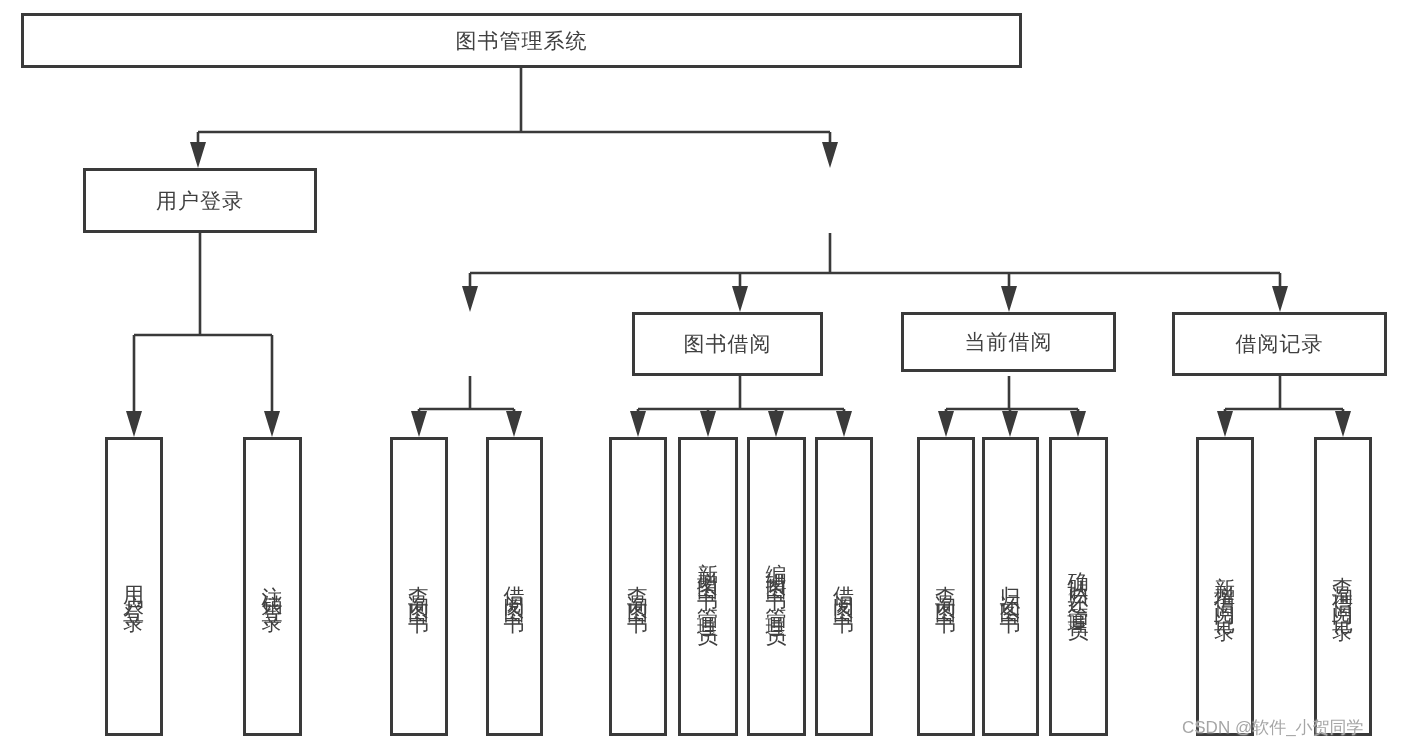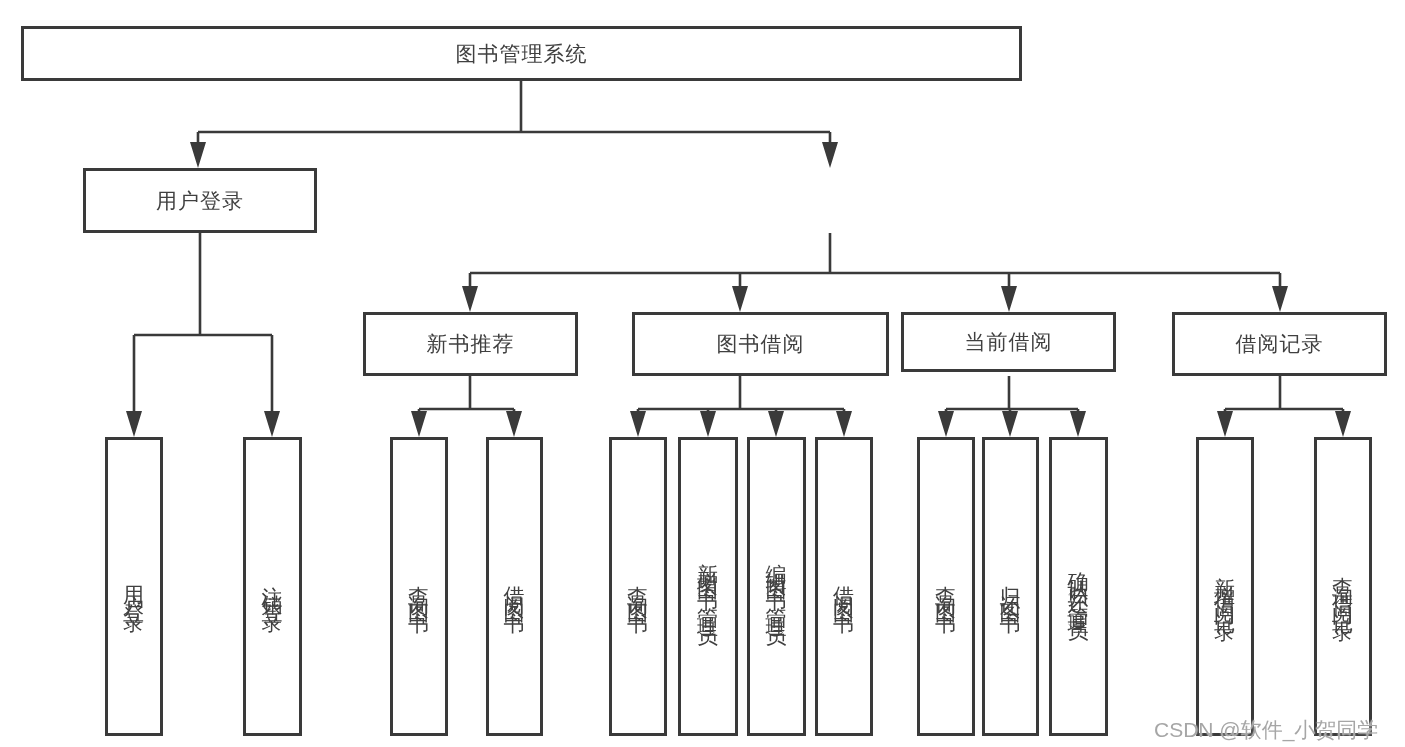--- a/index.html
+++ b/index.html
@@ -35,50 +35,47 @@
   }
   .box.v span{
     writing-mode:vertical-lr;
     text-orientation:mixed;
     font-size:21px;
     letter-spacing:9px;
     line-height:1;
   }
   #watermark{
     position:absolute;
-    left:1154px;top:716px;
-    font-size:21px;
+    left:1182px;top:716px;
+    font-size:17px;
     color:var(--wm);
     white-space:nowrap;
     text-shadow:0 0 2px #fff;
     z-index:5;
   }
 </style>
 </head>
 <body>
 
 <div id="canvas">
 
   <svg id="connectors" xmlns="http://www.w3.org/2000/svg" viewBox="0 0 1405 747">
       <path d="M521,68V132M198,132H830M198,132V146M830,132V146M200,233V335M134,335H272M134,335V415M272,335V415M830,233V273M470,273H1280M470,273V290M740,273V290M1009,273V290M1280,273V290M470,376V409M419,409H514M419,409V415M514,409V415M740,376V409M638,409H844M638,409V415M708,409V415M776,409V415M844,409V415M1009,376V409M946,409H1078M946,409V415M1010,409V415M1078,409V415M1280,376V409M1225,409H1343M1225,409V415M1343,409V415" fill="none" stroke="#3a3a3a" stroke-width="2.6"></path>
       <path d="M190,142L206,142L198,168ZM822,142L838,142L830,168ZM126,411L142,411L134,437ZM264,411L280,411L272,437ZM462,286L478,286L470,312ZM732,286L748,286L740,312ZM1001,286L1017,286L1009,312ZM1272,286L1288,286L1280,312ZM411,411L427,411L419,437ZM506,411L522,411L514,437ZM630,411L646,411L638,437ZM700,411L716,411L708,437ZM768,411L784,411L776,437ZM836,411L852,411L844,437ZM938,411L954,411L946,437ZM1002,411L1018,411L1010,437ZM1070,411L1086,411L1078,437ZM1217,411L1233,411L1225,437ZM1335,411L1351,411L1343,437Z" fill="#3a3a3a" stroke="none"></path>
     </svg>
 
-  <div class="box h" style="left:21px;top:26px;width:1001px;height:55px">
+  <div class="box h" style="left:21px;top:13px;width:1001px;height:55px">
     <span>图书管理系统</span>
   </div>
 
   <div class="box h" style="left:83px;top:168px;width:234px;height:65px">
     <span>用户登录</span>
   </div>
 
-  <div class="box h" style="left:363px;top:312px;width:215px;height:64px">
-    <span>新书推荐</span>
-  </div>
-  <div class="box h" style="left:632px;top:312px;width:257px;height:64px">
+  <div class="box h" style="left:632px;top:312px;width:191px;height:64px">
     <span>图书借阅</span>
   </div>
   <div class="box h" style="left:901px;top:312px;width:215px;height:60px">
     <span>当前借阅</span>
   </div>
   <div class="box h" style="left:1172px;top:312px;width:215px;height:64px">
     <span>借阅记录</span>
   </div>
 
   <div class="box v" style="left:105px;top:437px;width:58px;height:299px">

